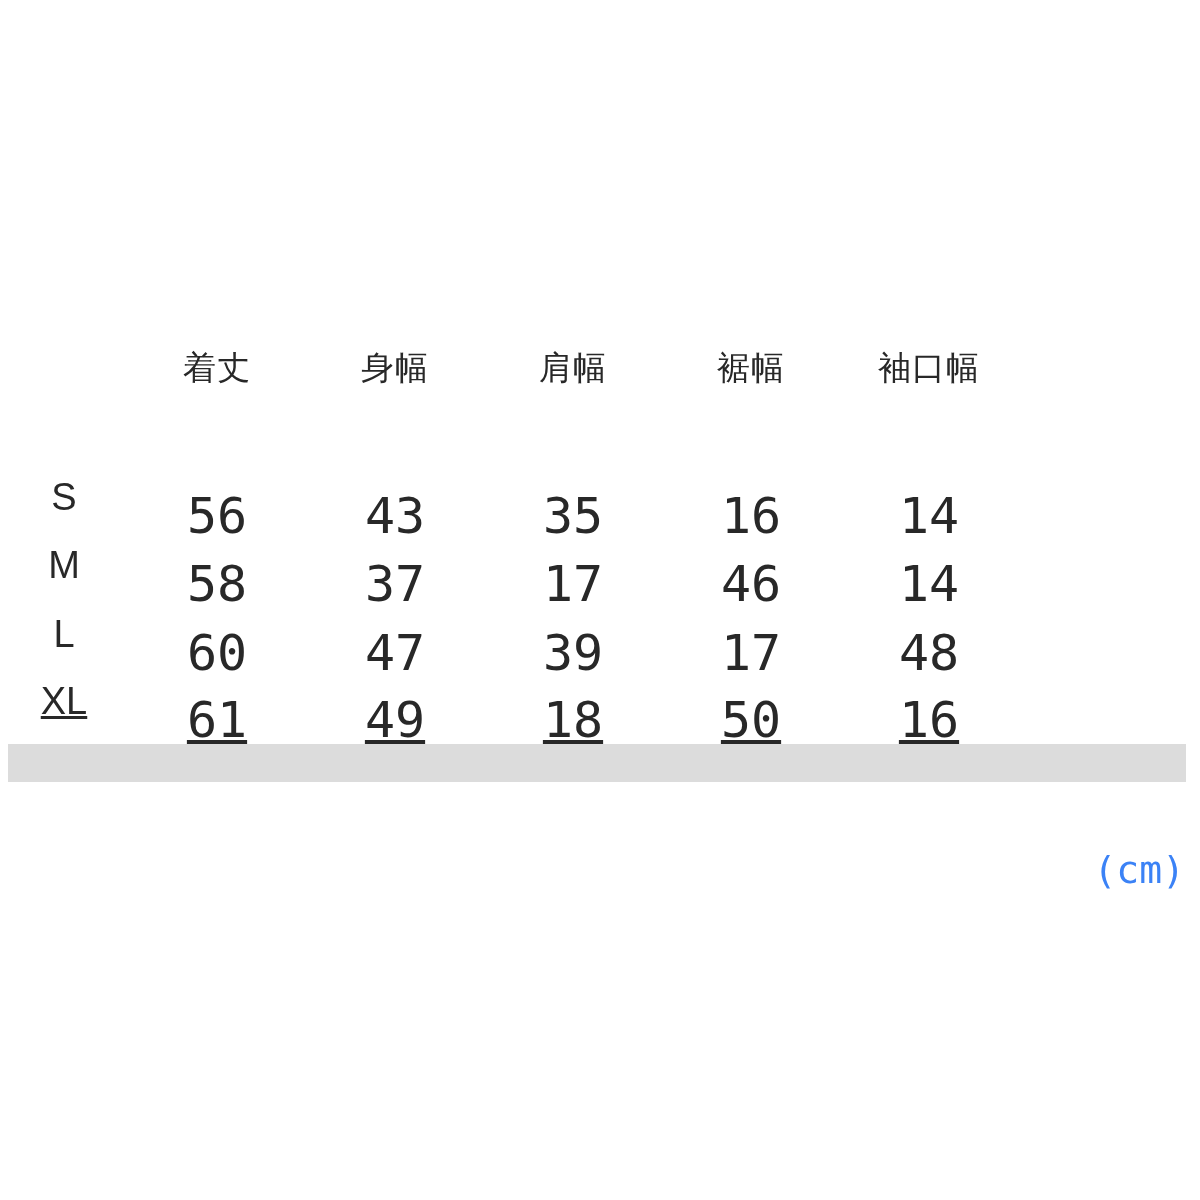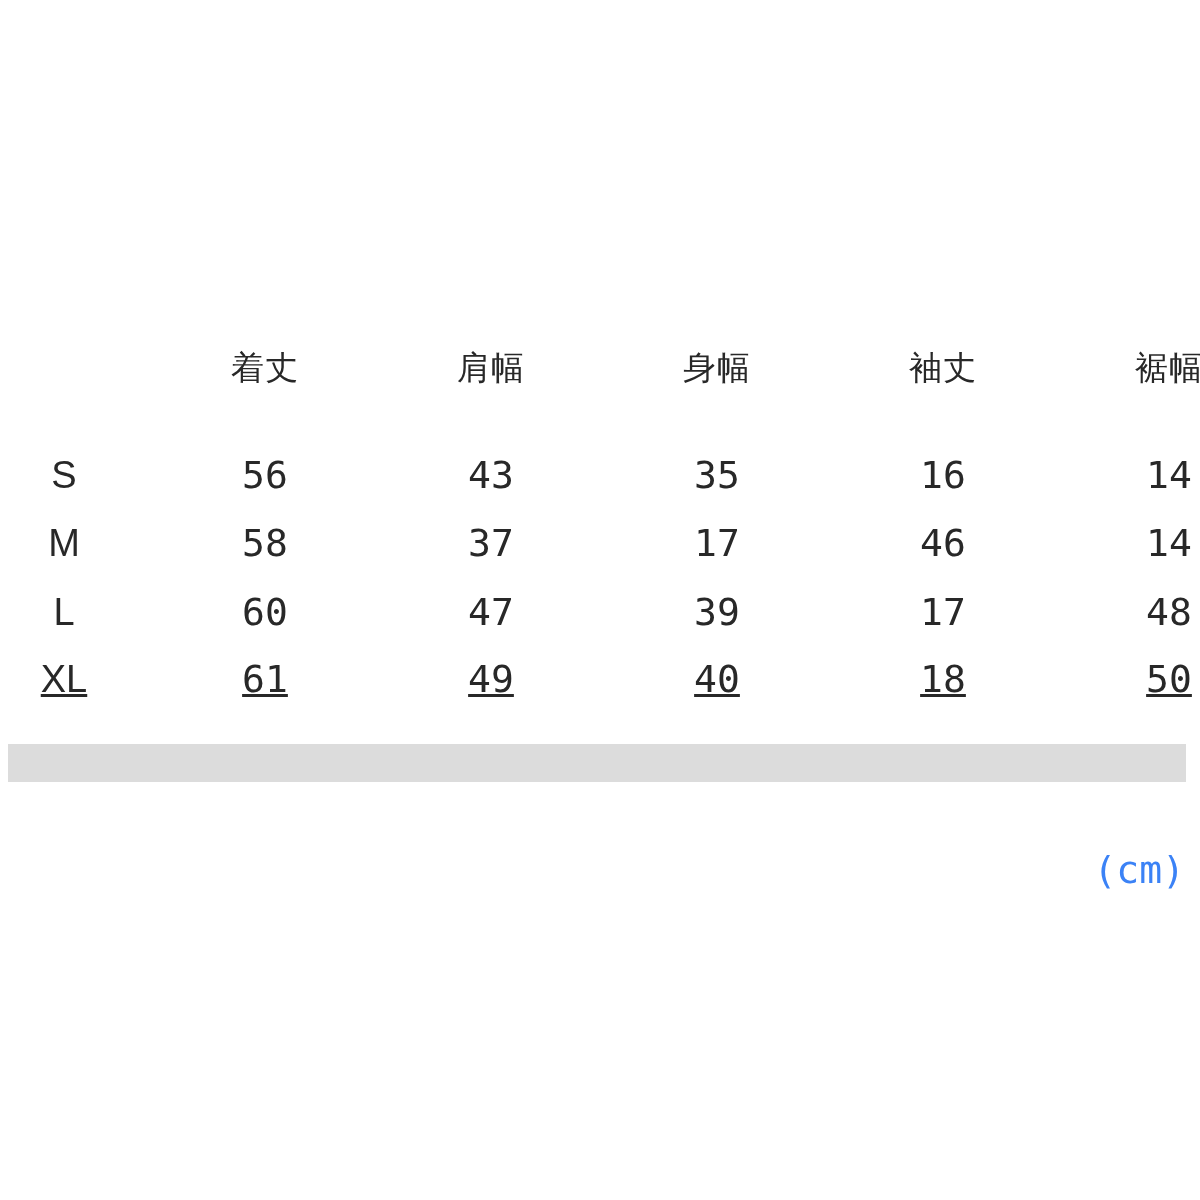--- a/index.html
+++ b/index.html
@@ -18,36 +18,36 @@
     color: #282828;
   }
   .row {
     position: absolute;
     left: 0;
     width: 1196px;
     height: 50px;
     display: grid;
     grid-template-columns: 128px repeat(6, 178px);
     align-items: center;
-    gap: 48px;
   }
   .cell {
     text-align: center;
     white-space: nowrap;
   }
   .kanji-header {
     font-family: "DejaVu Sans", sans-serif;
     font-size: 33px;
     font-weight: 400;
     letter-spacing: 1px;
   }
   .num {
     font-family: "DejaVu Sans Mono", monospace;
-    font-size: 38px;
+    font-size: 50px;
     font-weight: 400;
+    margin-top: 37px;
   }
   .size-label {
     font-family: "Liberation Sans", sans-serif;
     font-size: 38px;
     font-weight: 400;
   }
   #row-header { top: 343px; }
   #row-s  { top: 450px; }
   #row-m  { top: 518px; }
   #row-l  { top: 587px; }
@@ -72,24 +72,24 @@
   }
 </style>
 </head>
 <body>
 
 <div id="canvas">
 
   <div class="row" id="row-header">
     <div class="cell kanji-header"></div>
     <div class="cell kanji-header">着丈</div>
+    <div class="cell kanji-header">身幅</div>
     <div class="cell kanji-header">肩幅</div>
-    <div class="cell kanji-header">身幅</div>
-    <div class="cell kanji-header">袖丈</div>
     <div class="cell kanji-header">裾幅</div>
+    <div class="cell kanji-header">袖口幅</div>
   </div>
 
   <div class="row" id="row-s">
     <div class="cell size-label">S</div>
     <div class="cell num">56</div>
     <div class="cell num">43</div>
     <div class="cell num">35</div>
     <div class="cell num">16</div>
     <div class="cell num">14</div>
   </div>
@@ -109,21 +109,20 @@
     <div class="cell num">47</div>
     <div class="cell num">39</div>
     <div class="cell num">17</div>
     <div class="cell num">48</div>
   </div>
 
   <div class="row" id="row-xl">
     <div class="cell size-label">XL</div>
     <div class="cell num">61</div>
     <div class="cell num">49</div>
-    <div class="cell num">40</div>
     <div class="cell num">18</div>
     <div class="cell num">50</div>
     <div class="cell num">16</div>
   </div>
 
   <div id="divider-bar"></div>
 
   <div id="unit-note">(cm)</div>
 
 </div>

